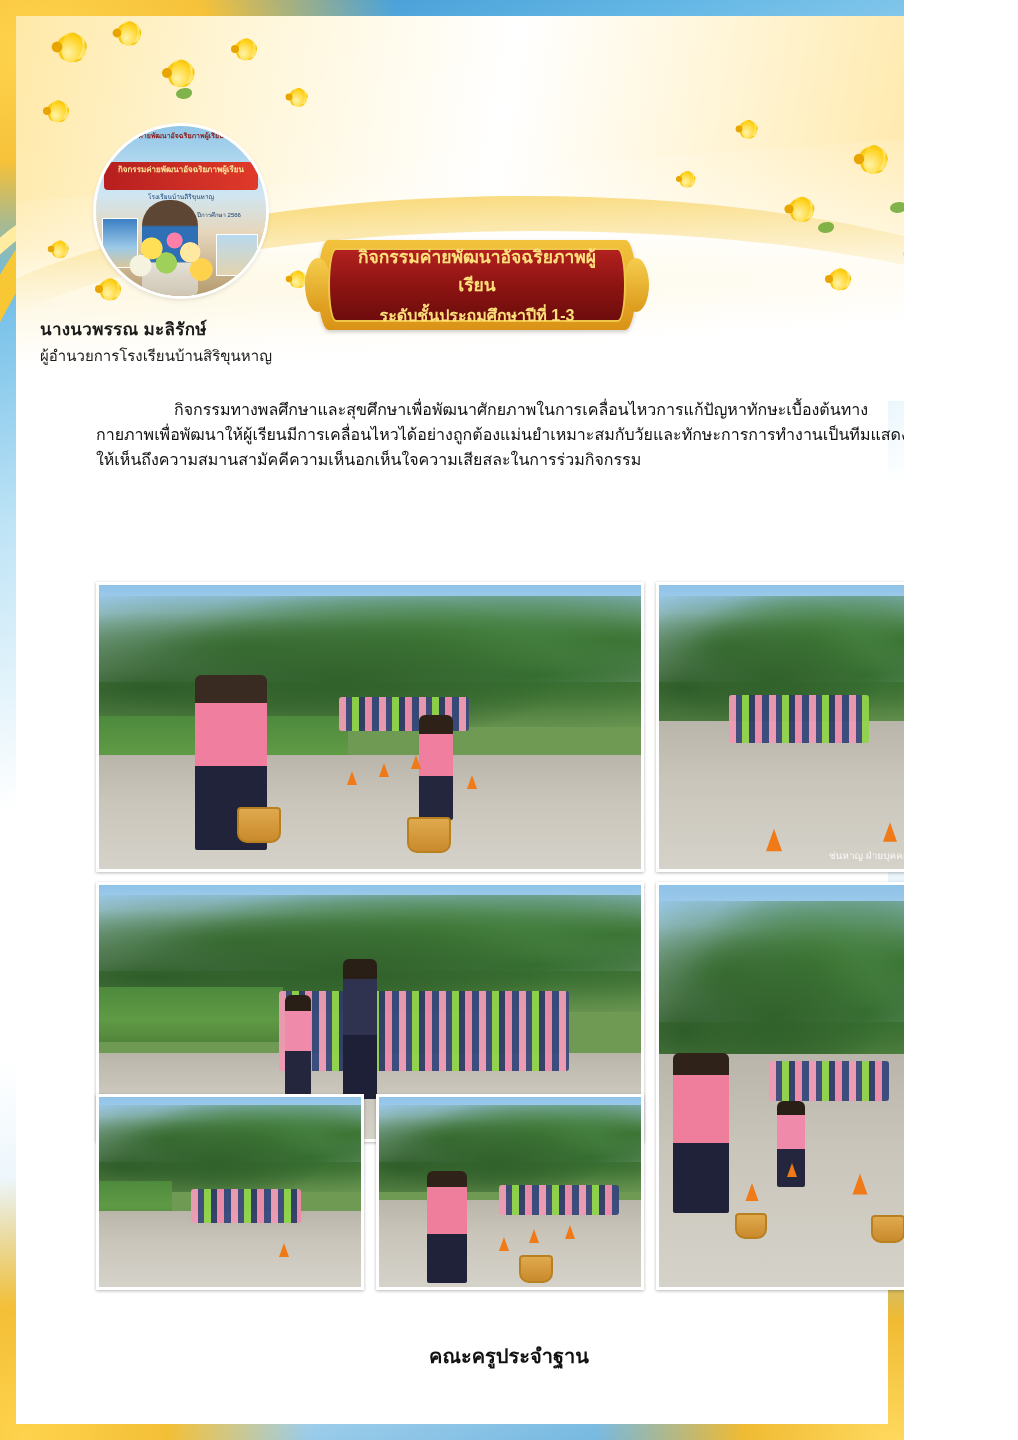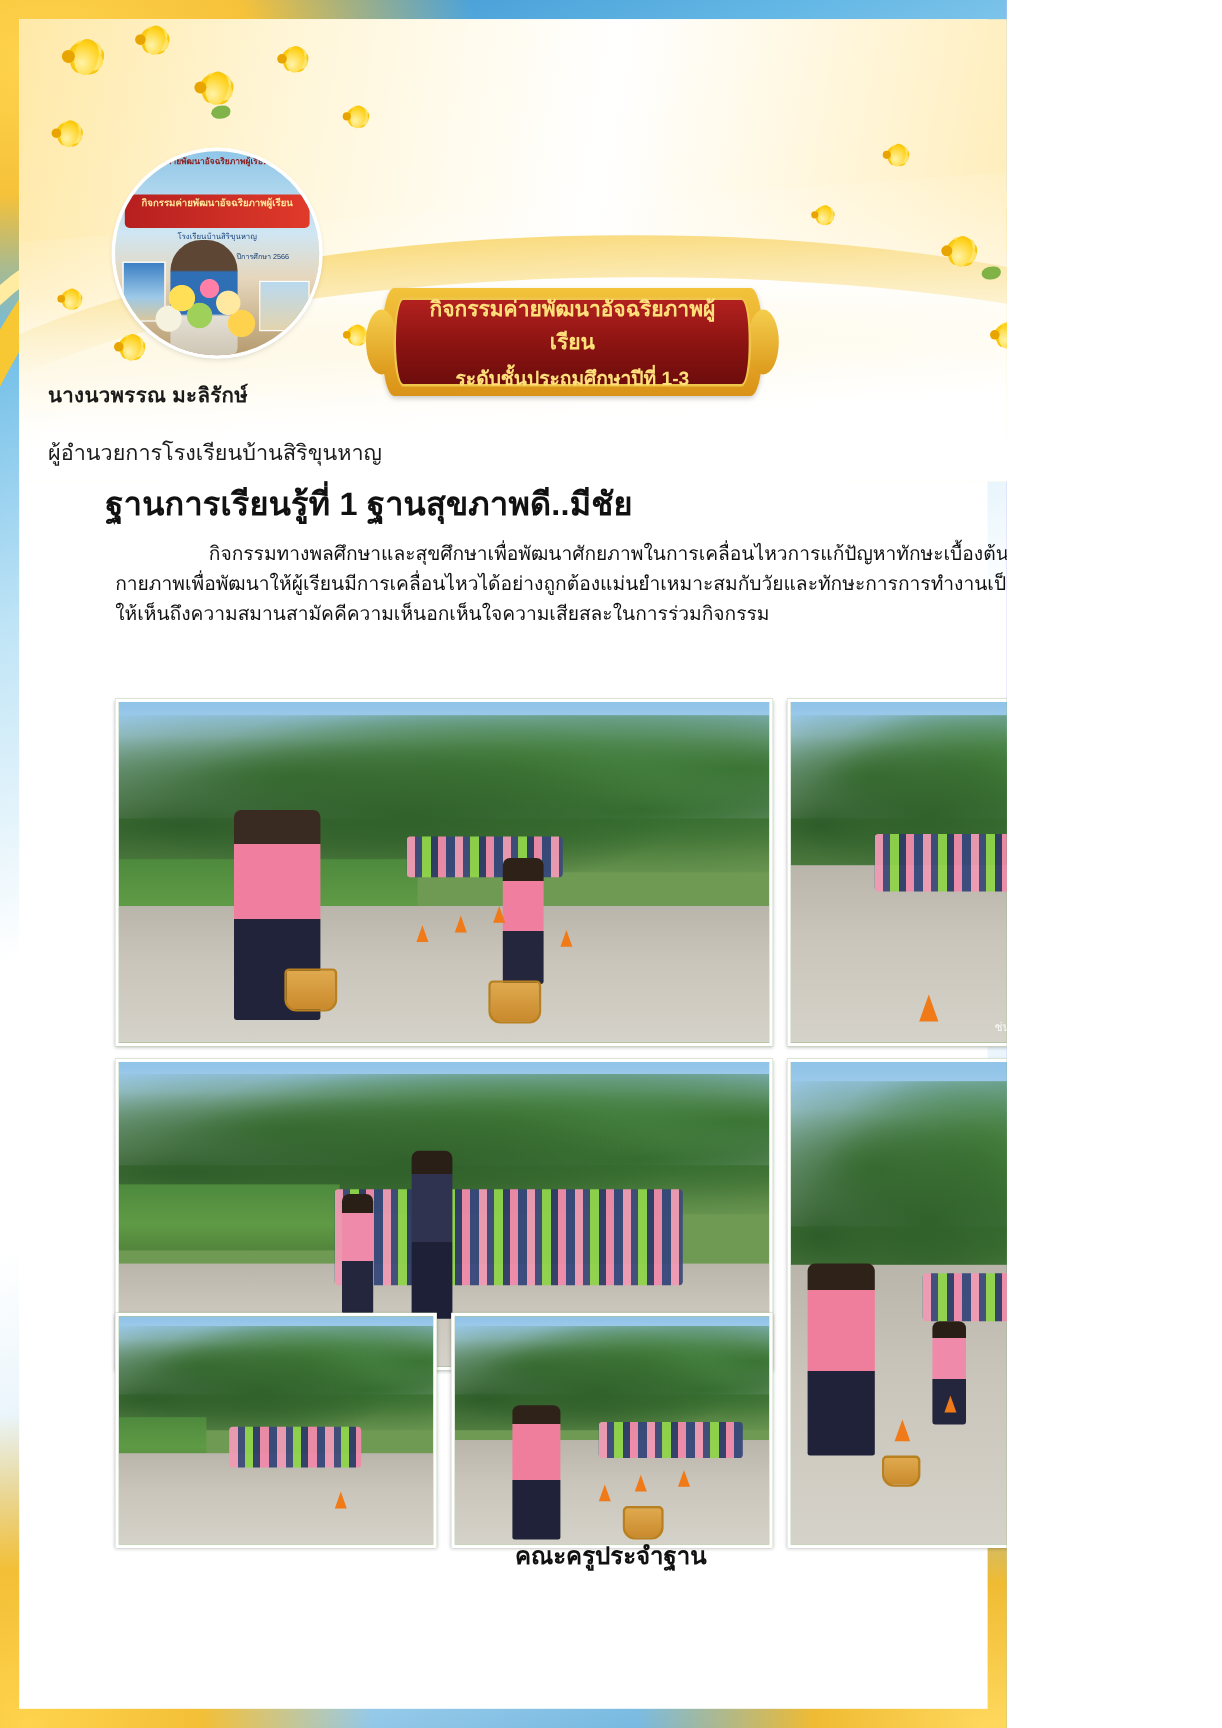--- a/index.html
+++ b/index.html
@@ -9,21 +9,21 @@
   body {
     width: 1018px;
     height: 1440px;
     font-family: "Liberation Sans", sans-serif;
     background: #ffffff;
     overflow: hidden;
   }
 
   .page {
     position: relative;
-    width: 839px;
+    width: 904px;
     height: 1440px;
     background: #c4b5fd;
     overflow: hidden;
   }
 
   
   .frame-outer {
     position: absolute;
     inset: 0;
     background: linear-gradient(160deg, #2c86c8 0%, #63b7e5 14%, #bfe4f6 30%, #ffffff 46%, #ffffff 60%, #cfe8f7 78%, #53a6d8 100%);
@@ -279,22 +279,22 @@
     text-align: left;
     z-index: 9;
     color: #1b1b1b;
   }
   .director .dname {
     font-size: 17px;
     font-weight: bold;
     letter-spacing: .3px;
   }
   .director .drole {
-    font-size: 18px;
-    margin-top: 20px;
+    font-size: 15px;
+    margin-top: 2px;
   }
 
   
   .plaque {
     position: absolute;
     left: 318px;
     top: 240px;
     width: 318px;
     height: 90px;
     z-index: 9;
@@ -405,21 +405,21 @@
     background:
       repeating-linear-gradient(90deg, #ef9ab4 0 7px, #3e4a7a 7px 13px, #8fd34a 13px 20px, #2e3c66 20px 26px, #f08aaa 26px 33px, #36477a 33px 40px);
     border-radius: 3px; opacity: .95; }
   .watermark { position: absolute; right: 8px; bottom: 6px; color: #fff;
     font-size: 10px; opacity: .85; }
 
   
   .caption {
     position: absolute;
     left: 0;
-    top: 1280px;
+    top: 1340px;
     width: 1018px;
     text-align: center;
     z-index: 8;
     color: #111;
   }
   .caption .c1 { font-size: 20px; font-weight: bold; }
   .caption .c2 { font-size: 20px; font-weight: bold; margin-top: 4px; }
 </style>
 </head>
 <body>
@@ -588,21 +588,20 @@
 
   <div class="plaque">
     <div class="plaque-bg"></div>
     <div class="plaque-inner">
       <div class="l1">กิจกรรมค่ายพัฒนาอัจฉริยภาพผู้เรียน</div>
       <div class="l2">ระดับชั้นประถมศึกษาปีที่ 1-3</div>
     </div>
   </div>
 
   <div class="content">
-    <h1 class="heading">ฐานการเรียนรู้ที่ 1 ฐานสุขภาพดี..มีชัย</h1>
     <p class="para">กิจกรรมทางพลศึกษาและสุขศึกษาเพื่อพัฒนาศักยภาพในการเคลื่อนไหวการแก้ปัญหาทักษะเบื้องต้นทางกายภาพเพื่อพัฒนาให้ผู้เรียนมีการเคลื่อนไหวได้อย่างถูกต้องแม่นยำเหมาะสมกับวัยและทักษะการการทำงานเป็นทีมแสดงให้เห็นถึงความสมานสามัคคีความเห็นอกเห็นใจความเสียสละในการร่วมกิจกรรม</p>
   </div>
 
   <div class="photos">
 
     <div class="ph" style="left:0; top:0; width:548px; height:290px;">
       <div class="sky"></div>
       <div class="trees"></div>
       <div class="grass" style="left:0;width:46%;"></div>
       <div class="kerb" style="left:0;width:46%;"></div>

